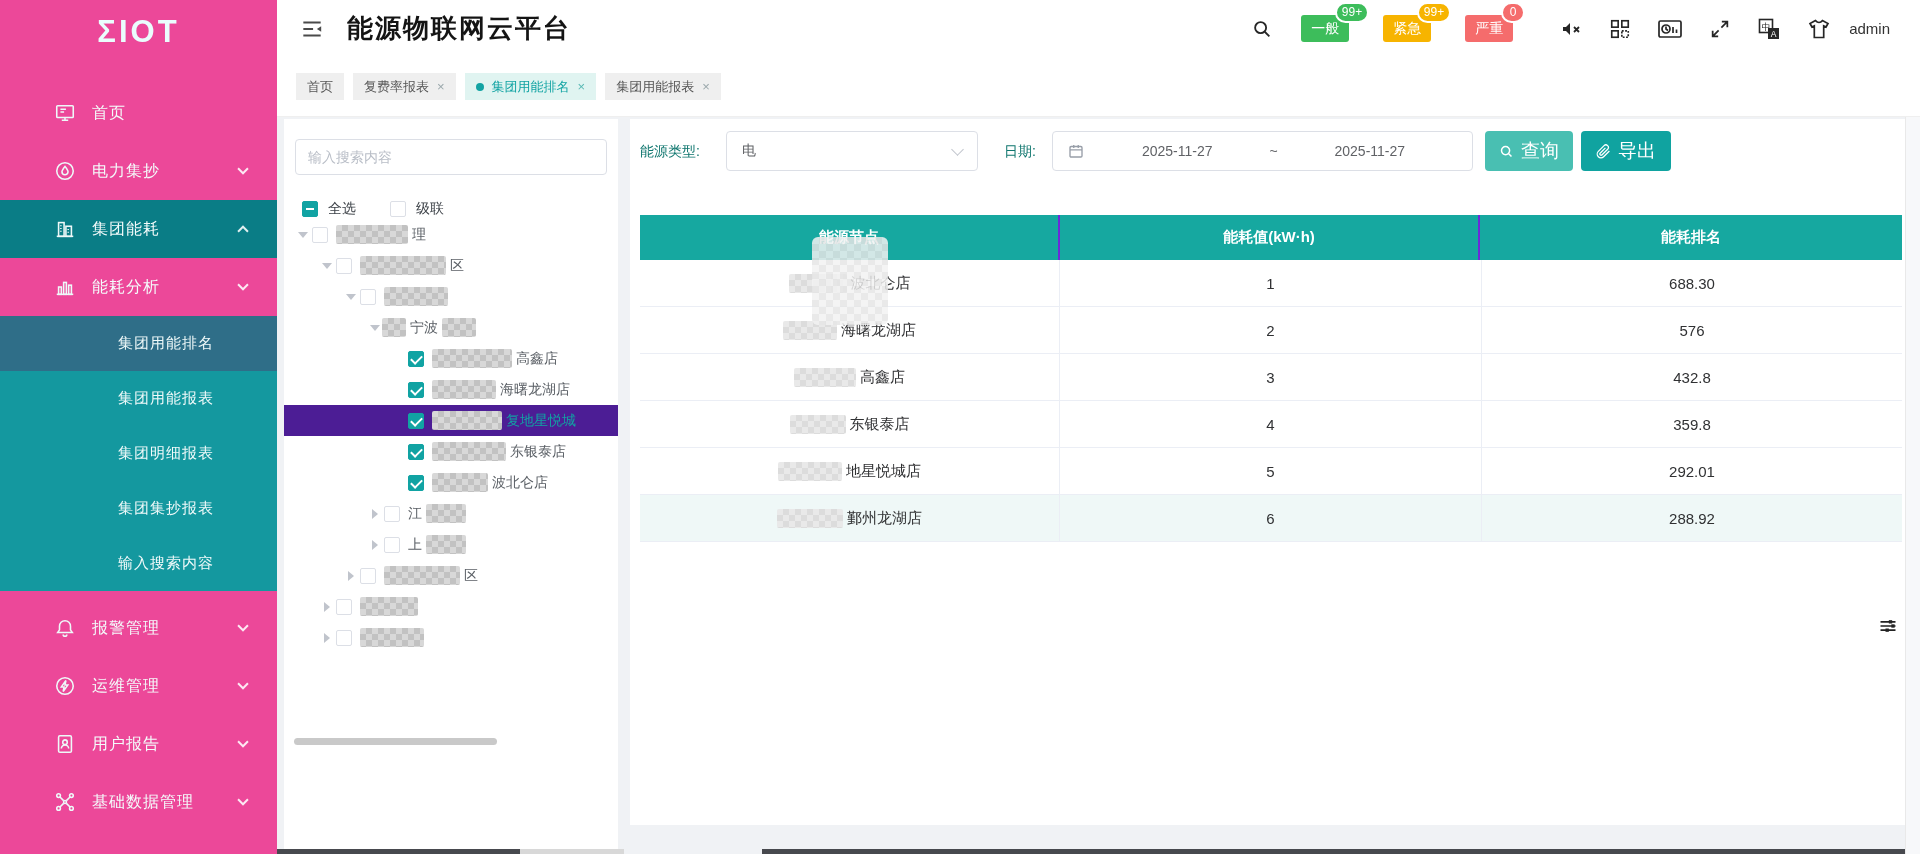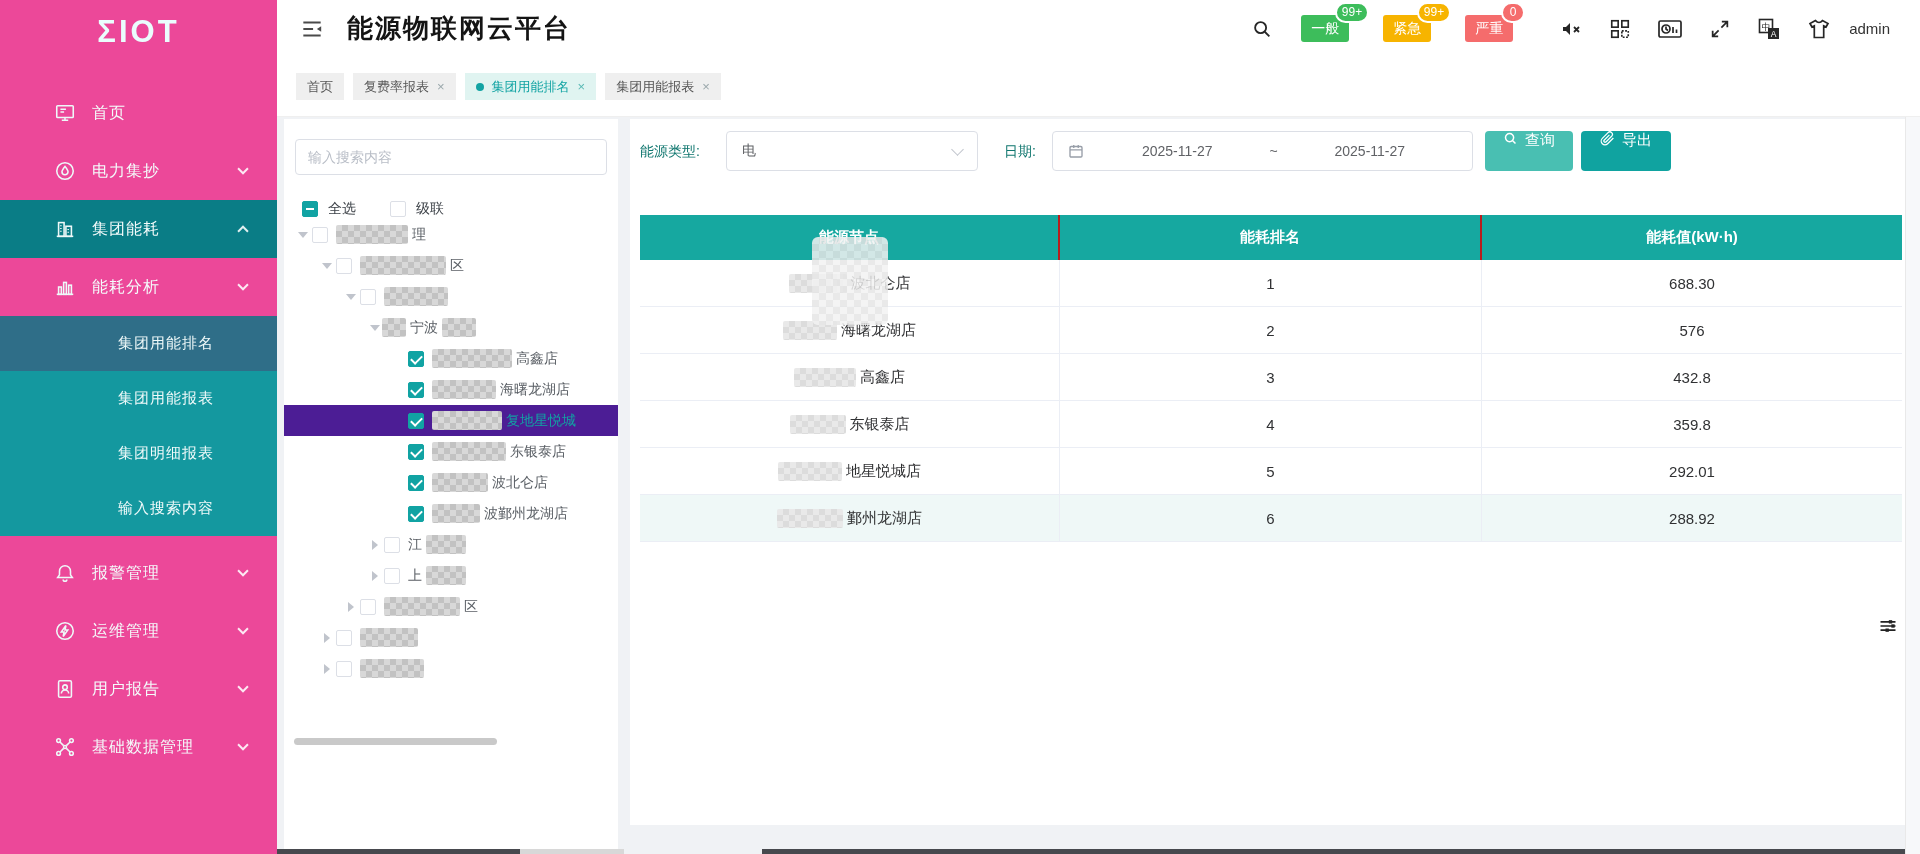--- a/index.html
+++ b/index.html
@@ -91,30 +91,30 @@
   .select{position:absolute;left:96px;top:12px;width:252px;height:40px;border:1px solid #dcdfe6;border-radius:4px;
           font-size:14px;color:#606266;display:flex;align-items:center;padding:0 15px;background:#fff;cursor:pointer}
   .select .val{flex:1}
   .sel-chev{width:9px;height:9px;border-right:1.6px solid #c0c4cc;border-bottom:1.6px solid #c0c4cc;
             transform:rotate(45deg);margin-top:-4px}
   .datebox{position:absolute;left:422px;top:12px;width:421px;height:40px;border:1px solid #dcdfe6;border-radius:4px;
            display:flex;align-items:center;font-size:14px;color:#606266;padding:0 14px;background:#fff;cursor:pointer}
   .datebox .cal{display:flex;color:#989ea8;margin-right:4px}
   .d1,.d2{flex:1;text-align:center}
   .dsep{padding:0 4px;color:#606266}
-  .btn{position:absolute;top:12px;height:40px;border:none;border-radius:4px;color:#fff;font-size:15px;
-       display:flex;align-items:flex-start;justify-content:center;cursor:pointer;font-family:inherit}
+  .btn{position:absolute;top:12px;height:40px;border:none;border-radius:4px;color:#fff;font-size:19px;
+       display:flex;align-items:center;justify-content:center;cursor:pointer;font-family:inherit}
   .btn svg{margin-right:7px}
   .btn-query{left:855px;width:88px;background:#49bfb2}
   .btn-export{left:951px;width:90px;background:#10a3a0}
 
   
   .table{position:absolute;left:10px;top:96px;width:1262px}
   .thead{display:flex;height:45px;background:#16a8a0}
-  .th{display:flex;align-items:center;justify-content:center;color:#fff;font-size:15px;font-weight:bold;border-right:2px solid #b91c1c}
+  .th{display:flex;align-items:center;justify-content:center;color:#fff;font-size:15px;font-weight:bold;border-right:2px solid #6d28d9}
   .th:last-child{border-right:none}
   .c1{width:420px}.c2{width:422px}.c3{width:420px}
   .trow{display:flex;height:47px;border-bottom:1px solid #ebeef5}
   .trow.hl{background:#eff8f7}
   .td{display:flex;align-items:center;justify-content:center;font-size:15px;color:#303133;border-right:1px solid #ebeef5}
   .td:last-child{border-right:none}
   .patch{position:absolute;left:182px;top:118px;width:76px;height:88px;border-radius:6px;opacity:.85;
          background-color:#f3f3f3;
          background-image:linear-gradient(45deg,#e6e6e6 25%,transparent 25%,transparent 75%,#e6e6e6 75%),
                           linear-gradient(45deg,#e6e6e6 25%,transparent 25%,transparent 75%,#e6e6e6 75%);
@@ -188,20 +188,23 @@
         <div class="sub-item active">
           <span>集团用能排名</span>
         </div>
         <div class="sub-item">
           <span>集团用能报表</span>
         </div>
         <div class="sub-item">
           <span>集团明细报表</span>
         </div>
         <div class="sub-item">
+          <span>集团集抄报表</span>
+        </div>
+        <div class="sub-item">
           <span>输入搜索内容</span>
         </div>
       </div>
 
       <div class="nav-item">
         <span class="nicon">
           <svg width="22" height="22" viewBox="0 0 24 24" fill="none" stroke="currentColor" stroke-width="1.7">
               <path d="M12 4a6 6 0 0 0-6 6v4l-2 3h16l-2-3v-4a6 6 0 0 0-6-6z"></path>
               <path d="M10 19a2 2 0 0 0 4 0"></path>
             </svg>
@@ -406,25 +409,20 @@
       </div>
       <div class="tnode" style="padding-left:122px">
         <span class="cb checked"></span>
         <span class="censor mr4" style="width:74px"></span>
         <span class="tlabel">东银泰店</span>
       </div>
       <div class="tnode" style="padding-left:122px">
         <span class="cb checked"></span>
         <span class="censor mr4" style="width:56px"></span>
         <span class="tlabel">波北仑店</span>
-      </div>
-      <div class="tnode" style="padding-left:122px">
-        <span class="cb checked"></span>
-        <span class="censor mr4" style="width:48px"></span>
-        <span class="tlabel">波鄞州龙湖店</span>
       </div>
 
       <div class="tnode" style="padding-left:84px">
         <span class="tarrow">
             <span class="tri-r"></span>
           </span>
         <span class="cb"></span>
         <span class="tlabel">江</span>
         <span class="censor ml4" style="width:40px"></span>
       </div>
@@ -498,22 +496,22 @@
           <path d="M21.4 11.1l-9.2 9.2a6 6 0 0 1-8.5-8.5l9.2-9.2a4 4 0 0 1 5.7 5.7l-9.2 9.2a2 2 0 0 1-2.8-2.8l8.5-8.5"></path>
         </svg>
       <span>导出</span>
     </button>
 
     <div class="patch"></div>
 
     <div class="table">
       <div class="thead">
         <div class="th c1">能源节点</div>
+        <div class="th c3">能耗值(kW·h)</div>
         <div class="th c2">能耗排名</div>
-        <div class="th c3">能耗值(kW·h)</div>
       </div>
 
       <div class="trow">
         <div class="td c1">
           <span class="censor light mr4" style="width:58px"></span>
           <span>波北仑店</span>
         </div>
         <div class="td c2">1</div>
         <div class="td c3">688.30</div>
       </div>

